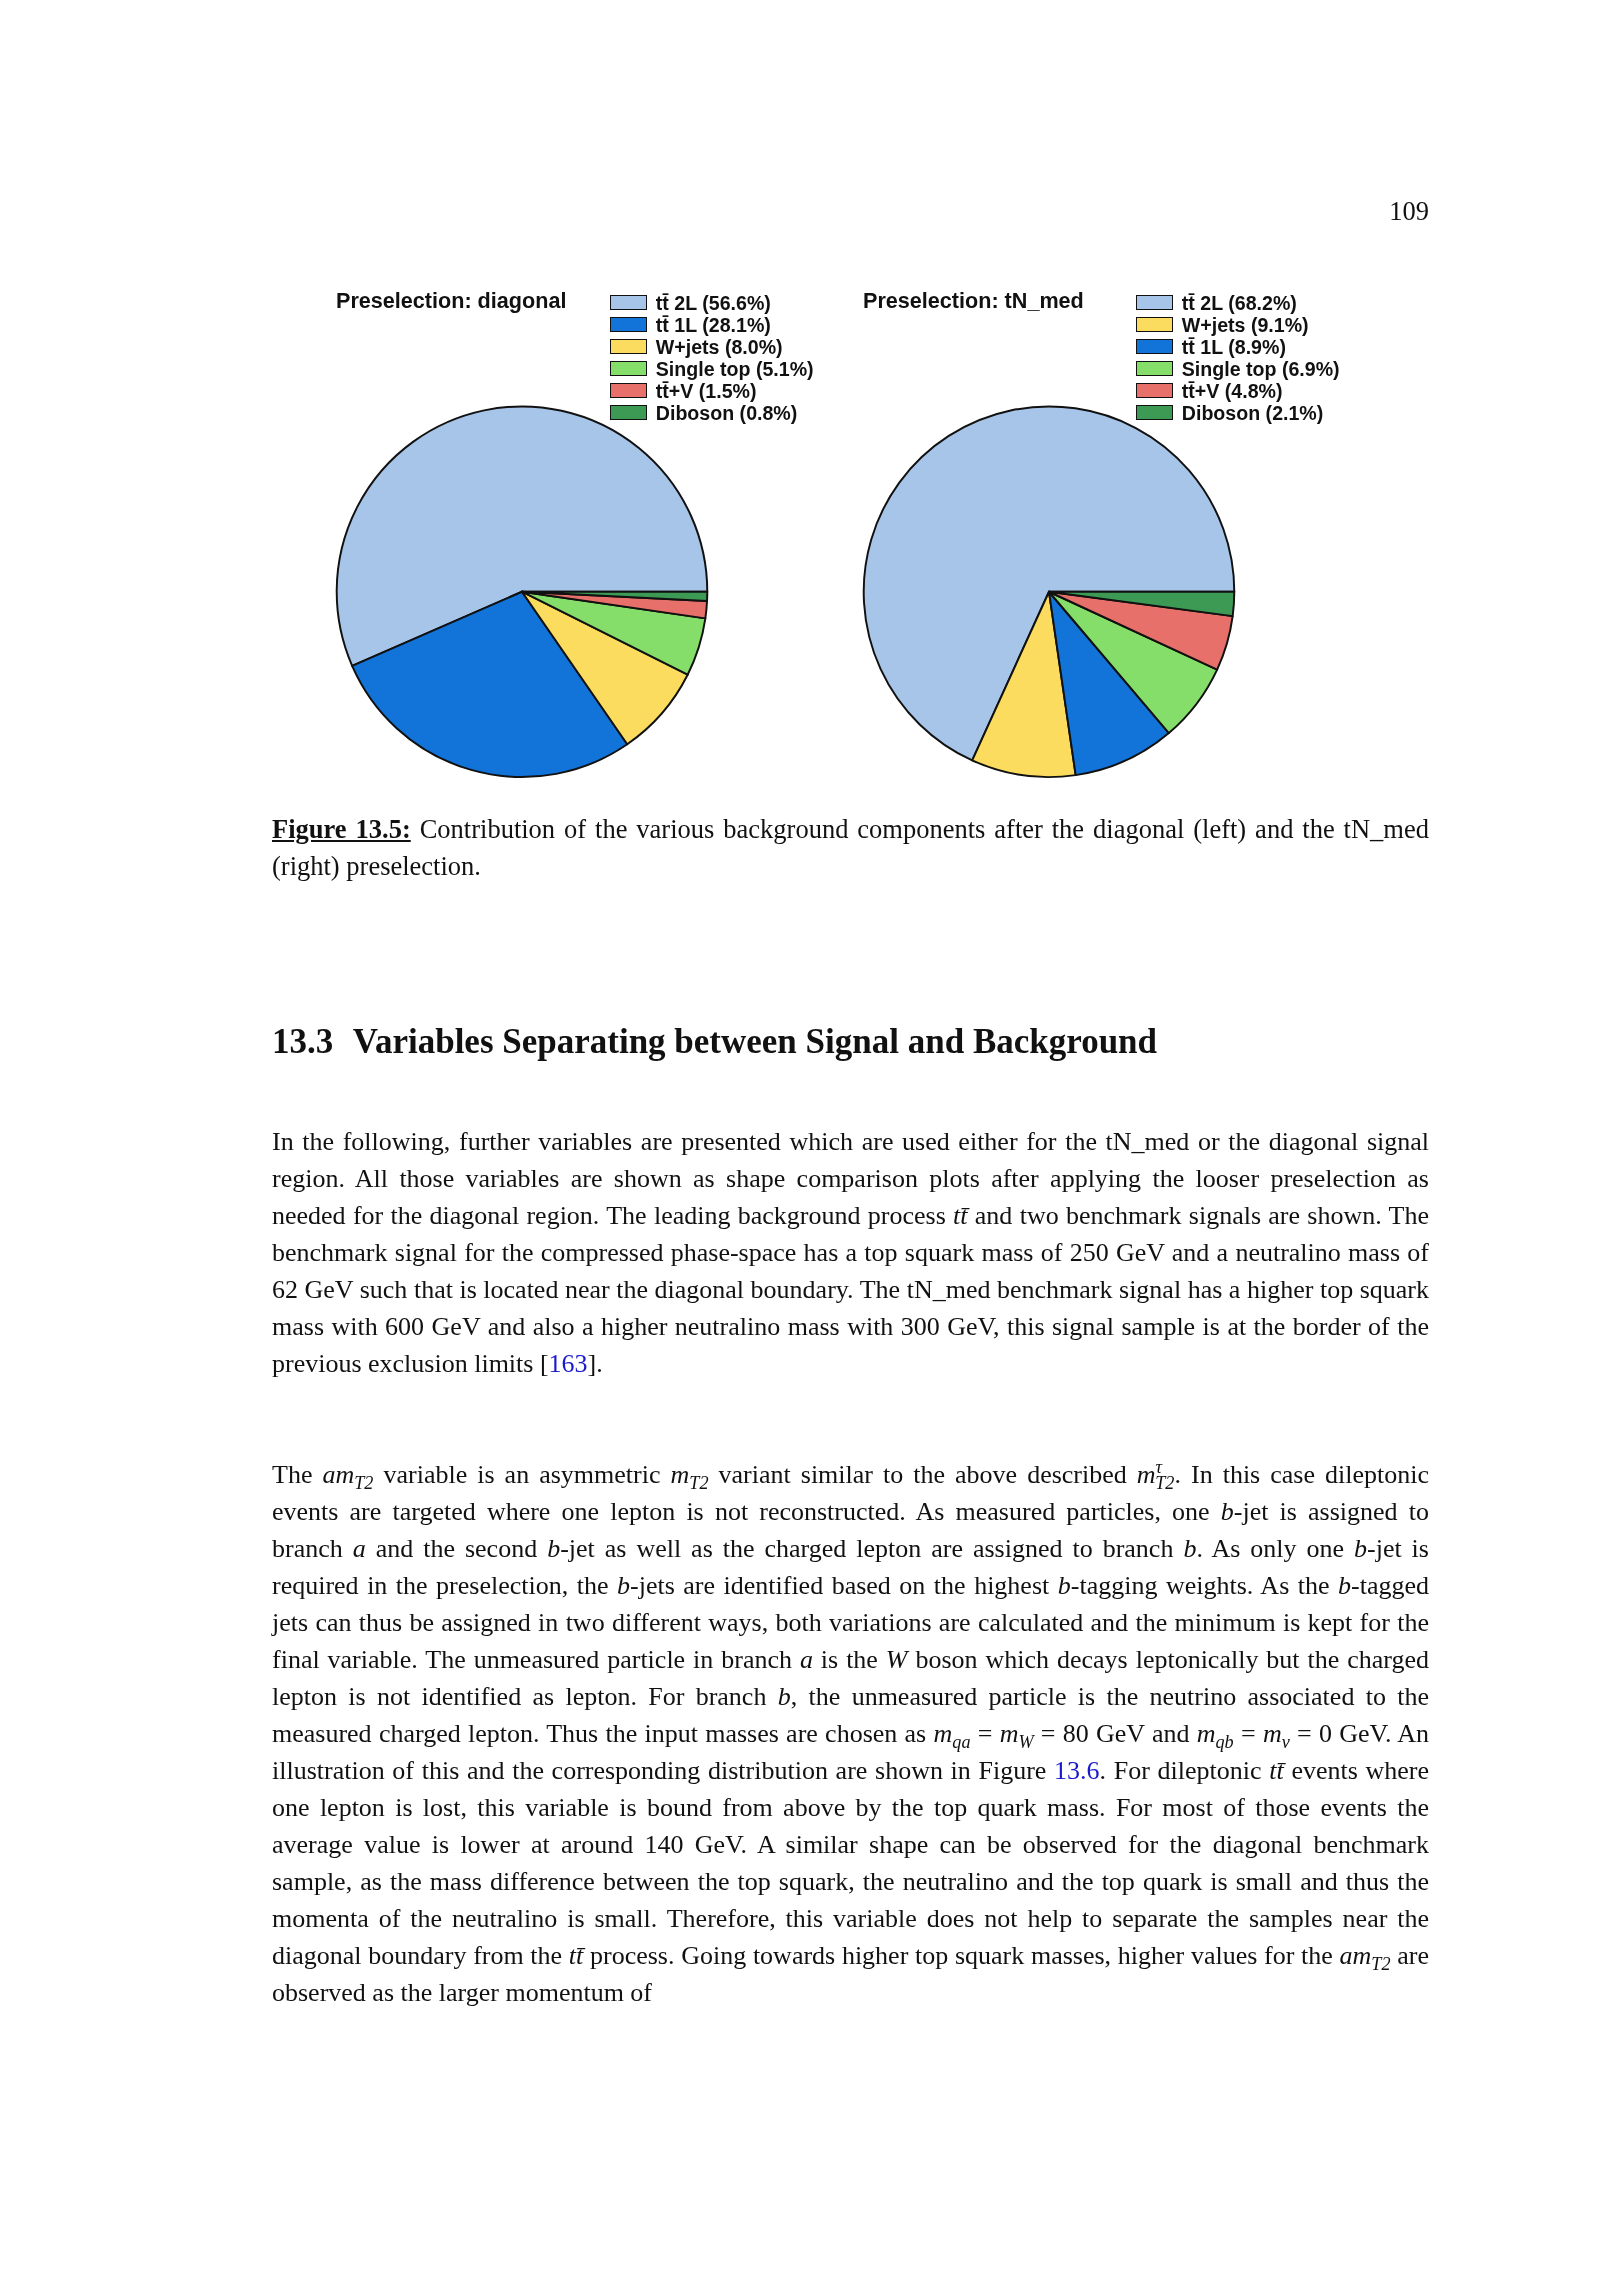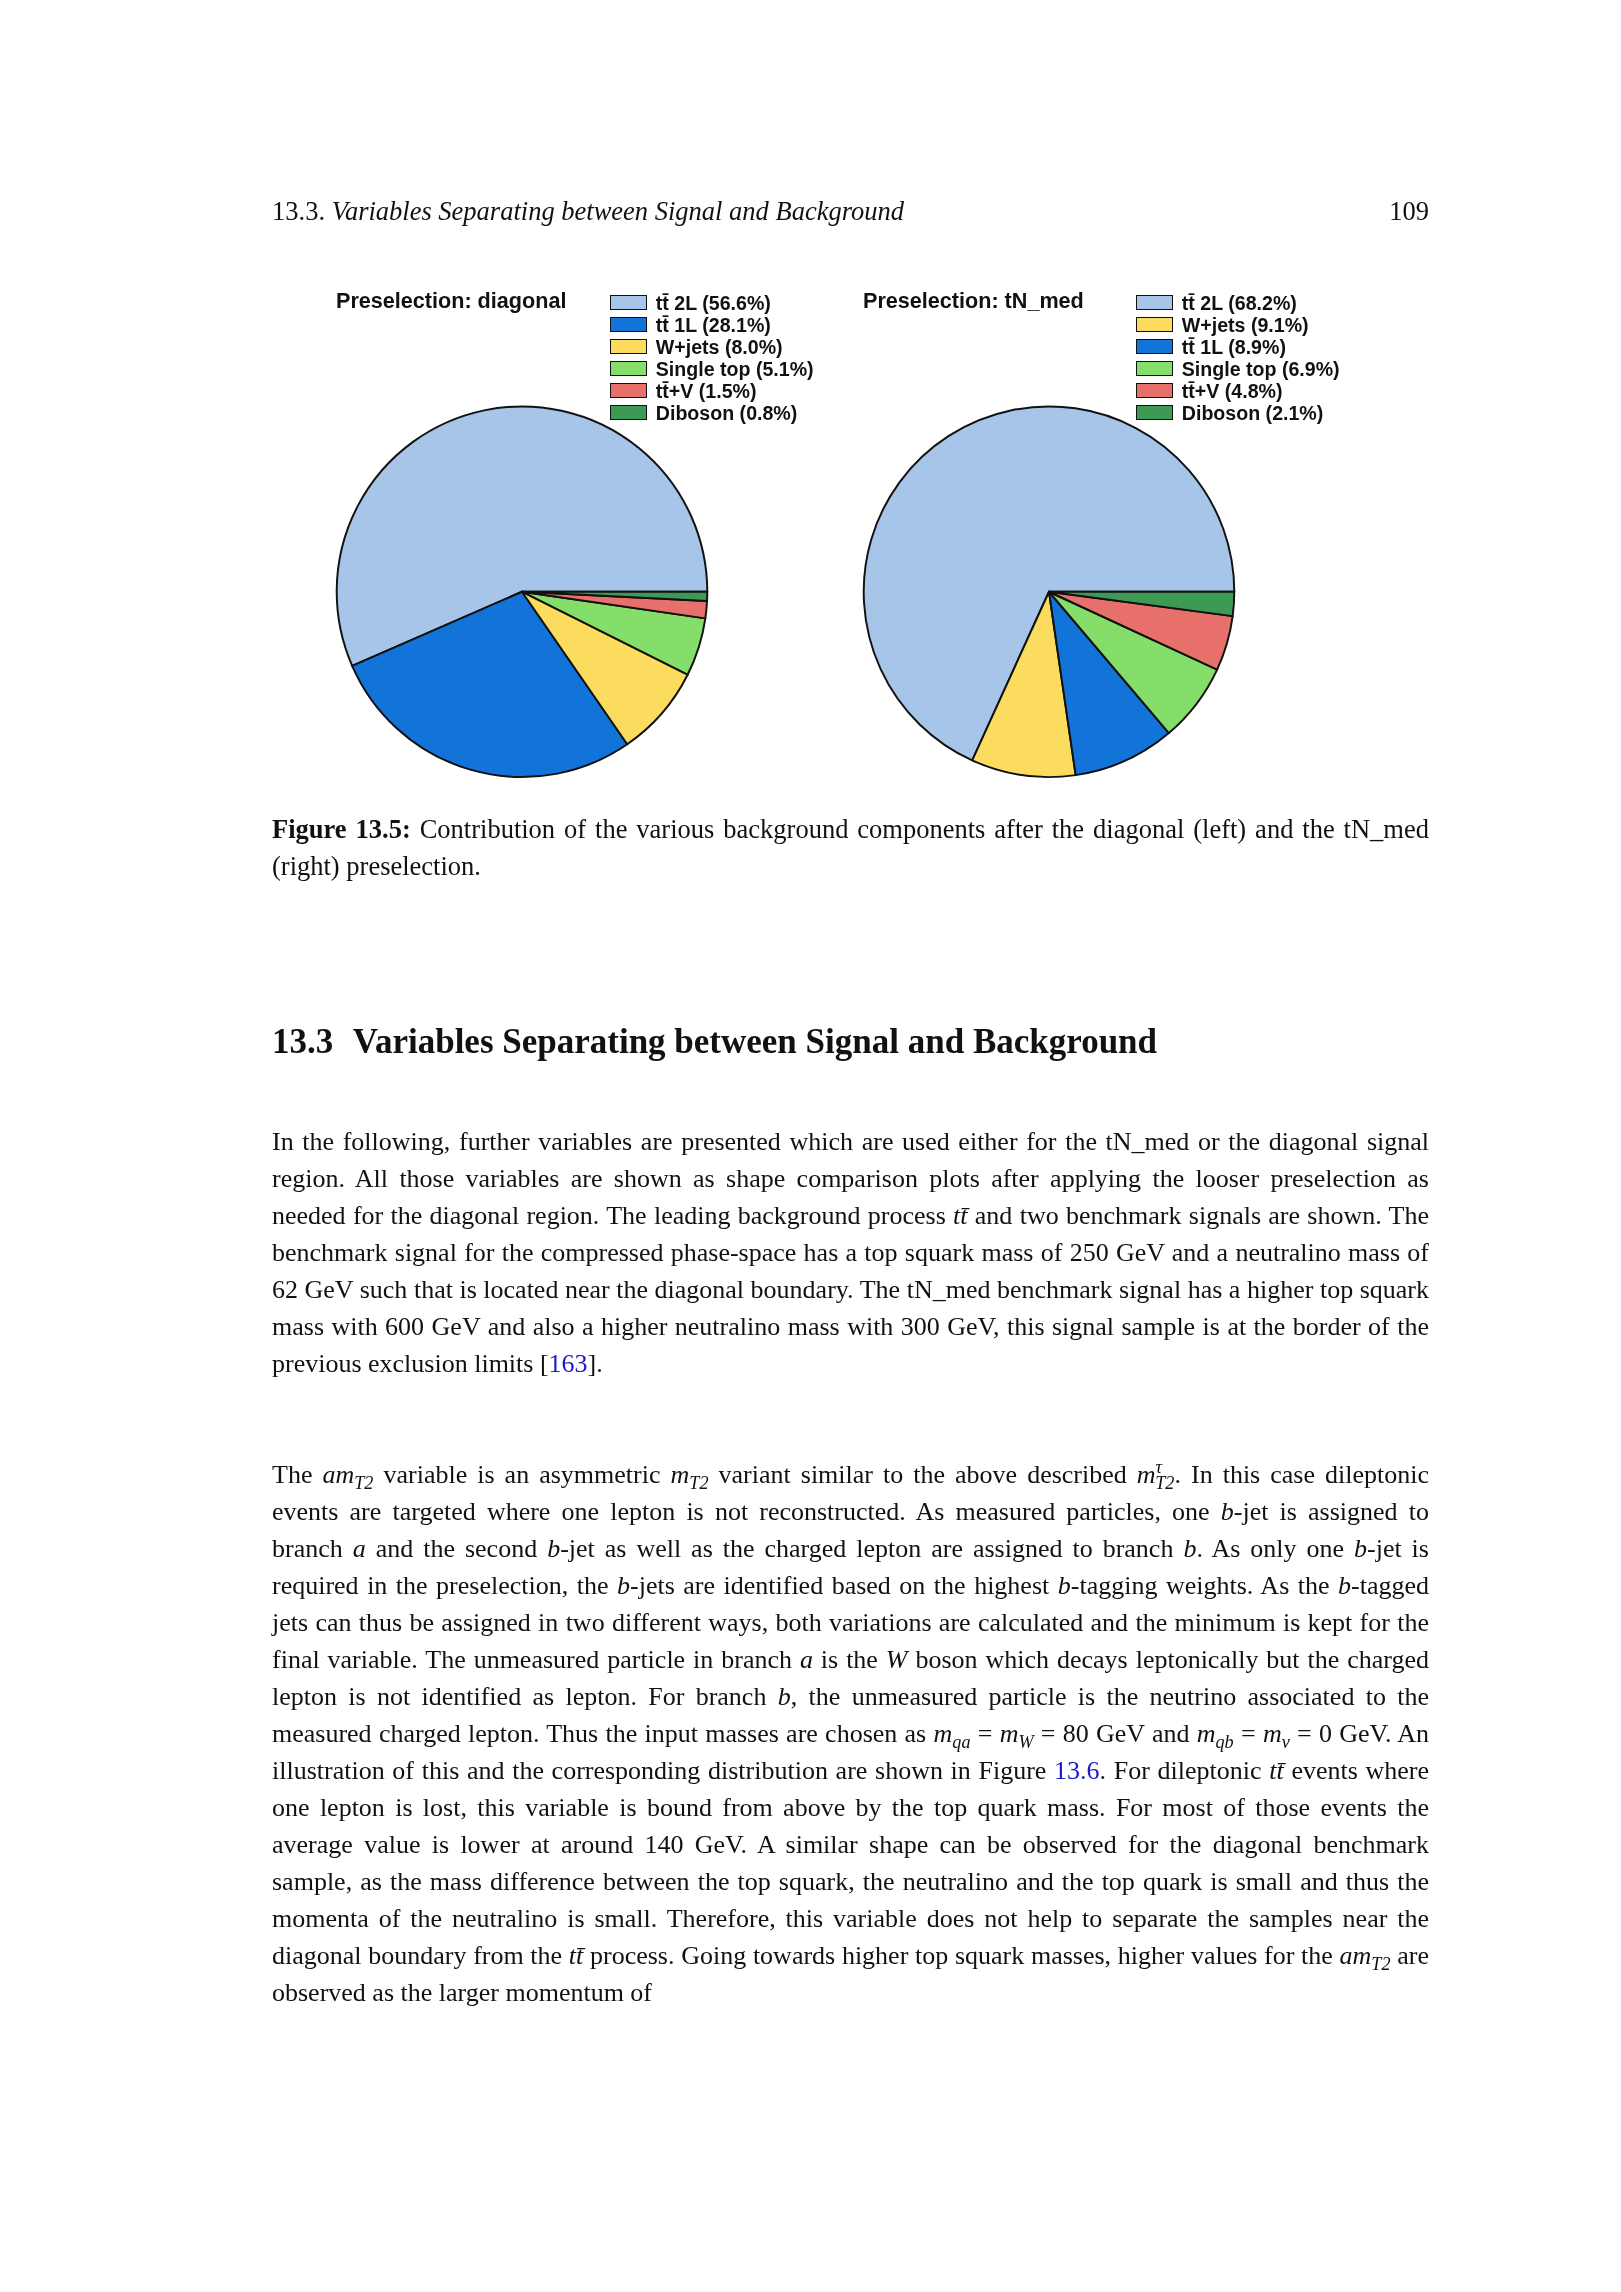--- a/index.html
+++ b/index.html
@@ -14,34 +14,33 @@
   .chart { position: absolute; top: 0; width: 549px; height: 510px; }
   .chart-title { position: absolute; left: 64px; top: 13.7px; font-family: "Liberation Sans", "DejaVu Sans", sans-serif;
                  font-size: 21.6px; color: #111; white-space: nowrap; }
   .legend { position: absolute; top: 17.6px; font-family: "Liberation Sans", "DejaVu Sans", sans-serif;
             font-size: 19.6px; line-height: 22px; }
   .legend-item { display: flex; align-items: center; height: 22px; }
   .swatch { width: 37px; height: 15.7px; border: 1.5px solid #111; margin-right: 8.8px; box-sizing: border-box; }
   .pie-svg { position: absolute; left: 0; top: 0; }
   .caption { position: absolute; left: 272px; top: 811px; width: 1157px; font-size: 26.5px; line-height: 37px;
              text-align: justify; }
-  .caption b { font-weight: bold; }
+  .caption b { font-weight: bold; text-decoration: underline; }
   .section-heading { position: absolute; left: 272px; top: 1022px; font-size: 35px; font-weight: bold; white-space: nowrap; }
   .section-heading .num { margin-right: 19.6px; }
   .para { position: absolute; left: 272px; width: 1157px; font-size: 26px; line-height: 37px;
           text-align: justify; text-align-last: left; }
   .para i { font-style: italic; }
   .ref { color: #1a1acc; }
   sub, sup { font-size: 70%; line-height: 0; }
 </style>
 </head>
 <body>
 
 <div class="running-head">
-  <span class="left"><span>13.3.</span> <i>Variables Separating between Signal and Background</i></span>
   <span class="right">109</span>
 </div>
 
 <div class="figure">
   <div class="chart" id="chart0" style="left:0px;">
     <svg class="pie-svg" width="549" height="510" viewBox="0 0 560 520">
         <path d="M255,324 L444,324 A189,189 0 1 0 81.74997264130454,399.53428374063844 Z" fill="#a7c5e8" stroke="#111" stroke-width="2" stroke-linejoin="round"></path>
         <path d="M255,324 L81.74997264130454,399.53428374063844 A189,189 0 0 0 362.3642371321885,479.543950653901 Z" fill="#1273d8" stroke="#111" stroke-width="2" stroke-linejoin="round"></path>
         <path d="M255,324 L362.3642371321885,479.543950653901 A189,189 0 0 0 423.9753739818268,408.6659493994001 Z" fill="#fcdc5e" stroke="#111" stroke-width="2" stroke-linejoin="round"></path>
         <path d="M255,324 L423.9753739818268,408.6659493994001 A189,189 0 0 0 442.03381390481997,351.19103632113297 Z" fill="#86de6a" stroke="#111" stroke-width="2" stroke-linejoin="round"></path>

